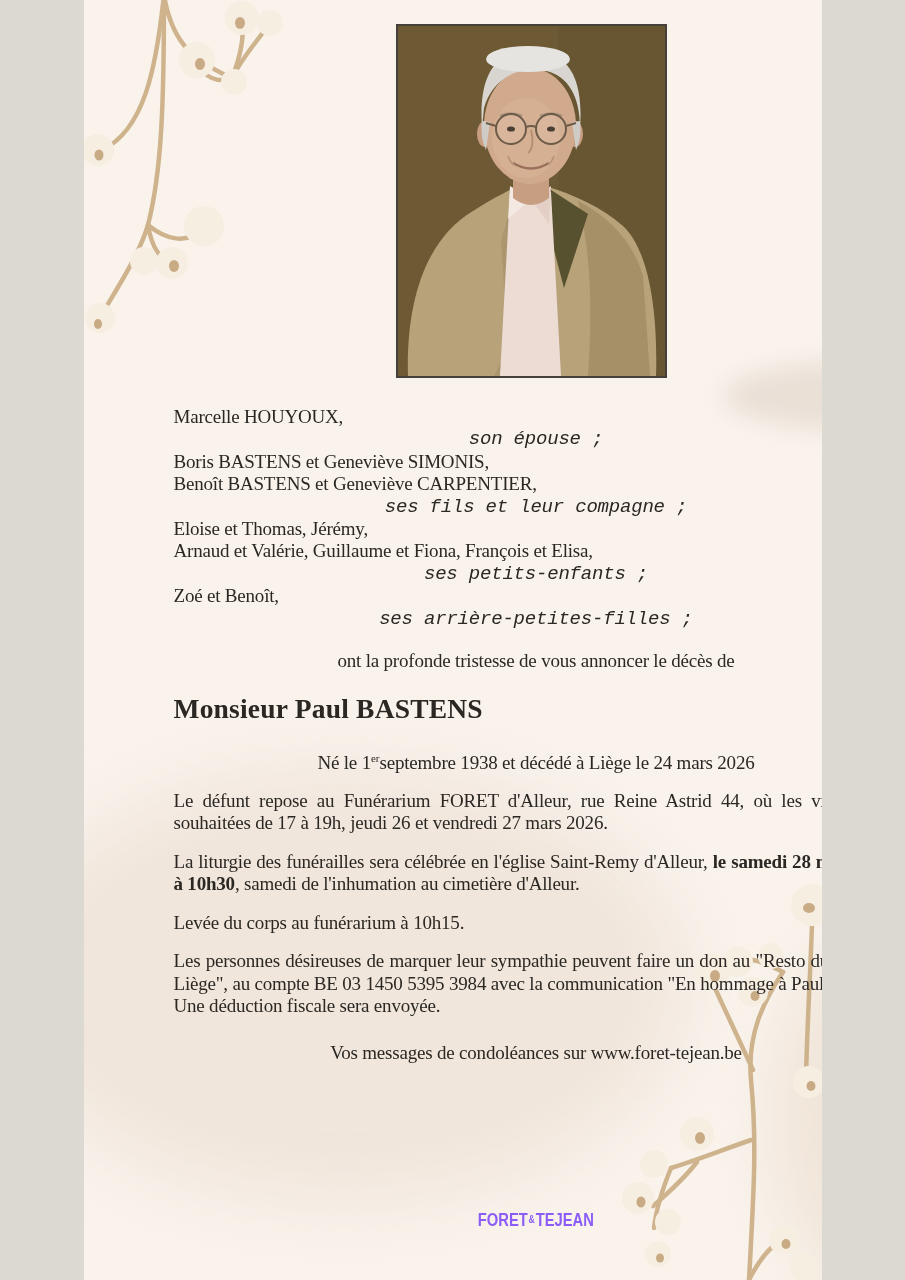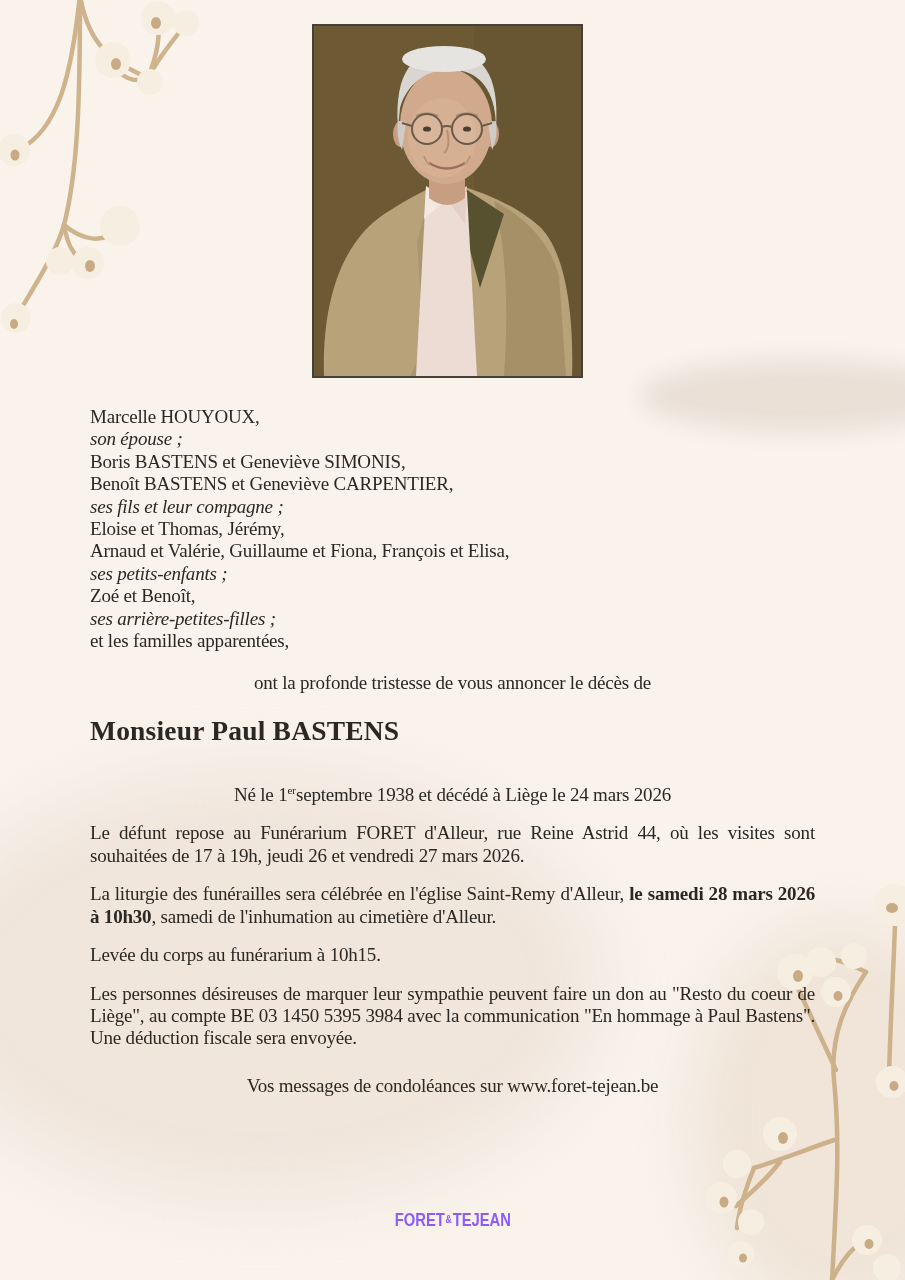--- a/index.html
+++ b/index.html
@@ -1,18 +1,18 @@
 <!DOCTYPE html>
 <html lang="fr"><head>
 <meta charset="utf-8">
 <style>
   html,body{margin:0;padding:0;background:#dcd8d2;}
   .page{
     position:relative;
-    width:905px;height:1280px;
+    width:738px;height:1280px;
     margin:0 auto;
     background:#f9f3ec;
     overflow:hidden;
     font-family:"Liberation Serif","DejaVu Serif",serif;
     color:#2b2824;
     letter-spacing:-0.2px;
   }
   
   .wash{position:absolute;border-radius:50%;pointer-events:none;}
   .wash-top-right{
@@ -40,24 +40,24 @@
     width:267px;height:350px;
     border:2px solid #46403a;
     box-sizing:content-box;
     background:#6d5a35;
   }
   
   .content{position:absolute;left:0;top:376px;width:905px;padding:0 90px;box-sizing:border-box;}
   .family{margin-top:30px;font-size:19px;}
   .fam-line{line-height:22.4px;}
   .fam-name{text-align:left;}
-  .fam-rel{text-align:left;font-style:italic;}
+  .fam-rel{text-align:center;font-style:italic;font-family:Liberation Mono, monospace;}
   .intro{margin-top:19px;text-align:center;font-size:19px;line-height:23px;}
   .title{margin-top:21px;text-align:left;font-size:27.5px;font-weight:700;line-height:32px;letter-spacing:0.2px;}
-  .dates{margin-top:36px;text-align:center;font-size:19px;line-height:23px;}
+  .dates{margin-top:26px;text-align:center;font-size:19px;line-height:23px;}
   .dates sup{font-size:11px;line-height:0;vertical-align:super;letter-spacing:0;}
   .para{margin-top:16px;font-size:19px;line-height:22.4px;text-align:justify;}
   .single{text-align:left;}
   .center-line{text-align:center;}
   .cond{margin-top:25px;}
   .notice{margin-top:21px;}
   b{font-weight:700;}
   
   .logo{
     position:absolute;left:0;top:1210px;width:905px;
@@ -200,21 +200,20 @@
       <div class="fam-line fam-name">Marcelle HOUYOUX,</div>
       <div class="fam-line fam-rel">son épouse ;</div>
       <div class="fam-line fam-name">Boris BASTENS et Geneviève SIMONIS,</div>
       <div class="fam-line fam-name">Benoît BASTENS et Geneviève CARPENTIER,</div>
       <div class="fam-line fam-rel">ses fils et leur compagne ;</div>
       <div class="fam-line fam-name">Eloise et Thomas, Jérémy,</div>
       <div class="fam-line fam-name">Arnaud et Valérie, Guillaume et Fiona, François et Elisa,</div>
       <div class="fam-line fam-rel">ses petits-enfants ;</div>
       <div class="fam-line fam-name">Zoé et Benoît,</div>
       <div class="fam-line fam-rel">ses arrière-petites-filles ;</div>
-      <div class="fam-line fam-name">et les familles apparentées,</div>
     </div>
 
     <div class="intro">ont la profonde tristesse de vous annoncer le décès de</div>
 
     <div class="title">Monsieur Paul BASTENS</div>
 
     <div class="dates"><span>Né le 1</span><sup>er</sup><span>septembre 1938 et décédé à Liège le 24 mars 2026</span></div>
 
     <div class="para">Le défunt repose au Funérarium FORET d'Alleur, rue Reine Astrid 44, où les visites sont souhaitées de 17 à 19h, jeudi 26 et vendredi 27 mars 2026.</div>
 

